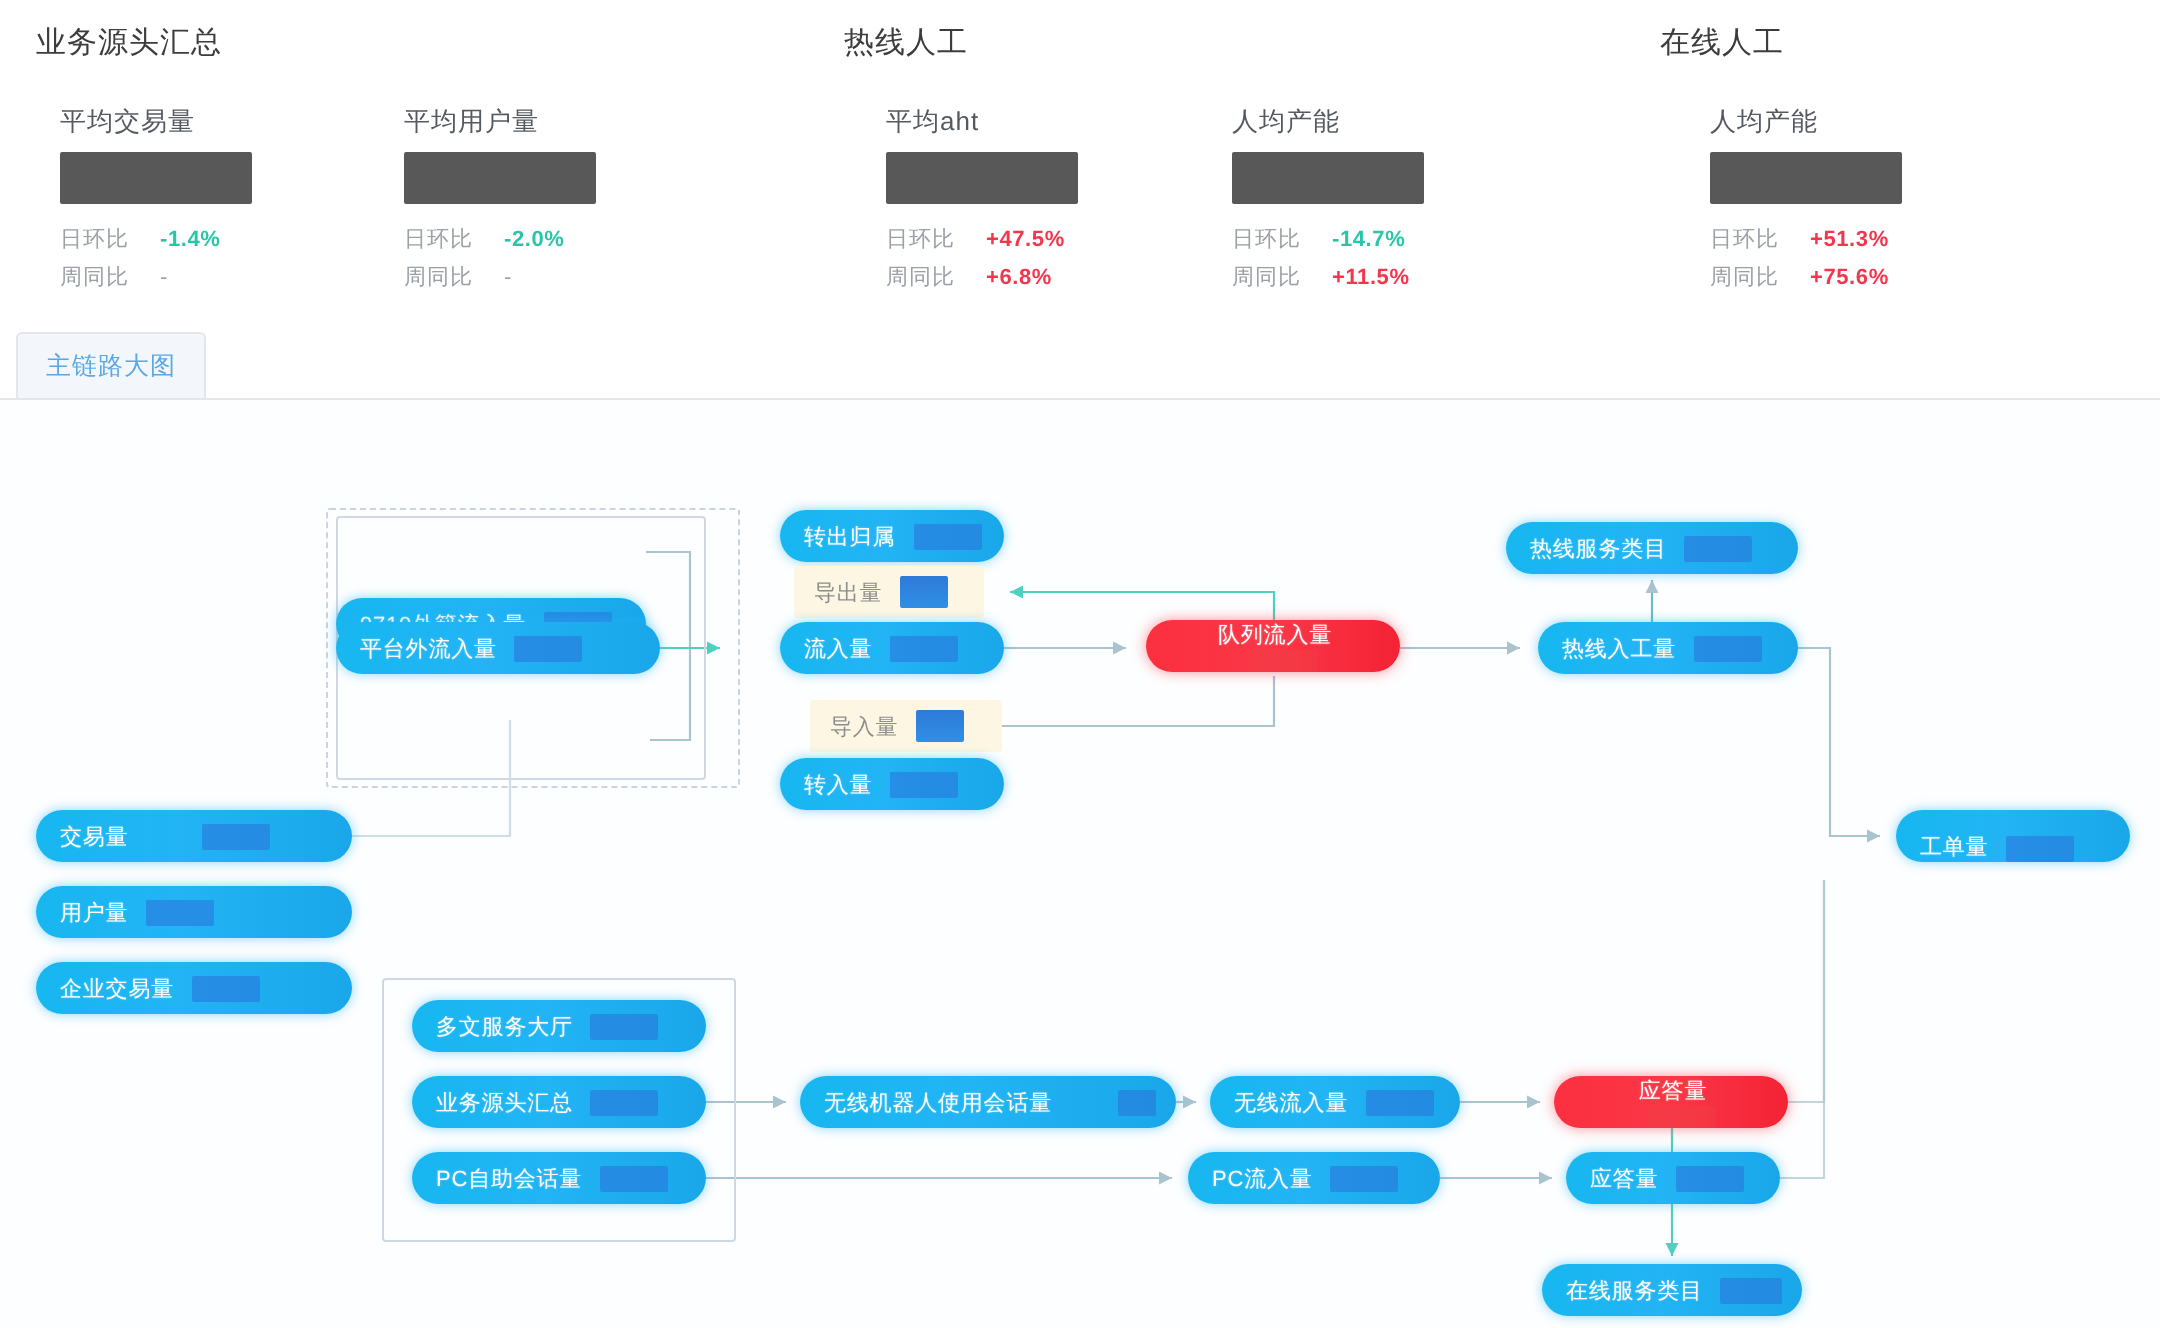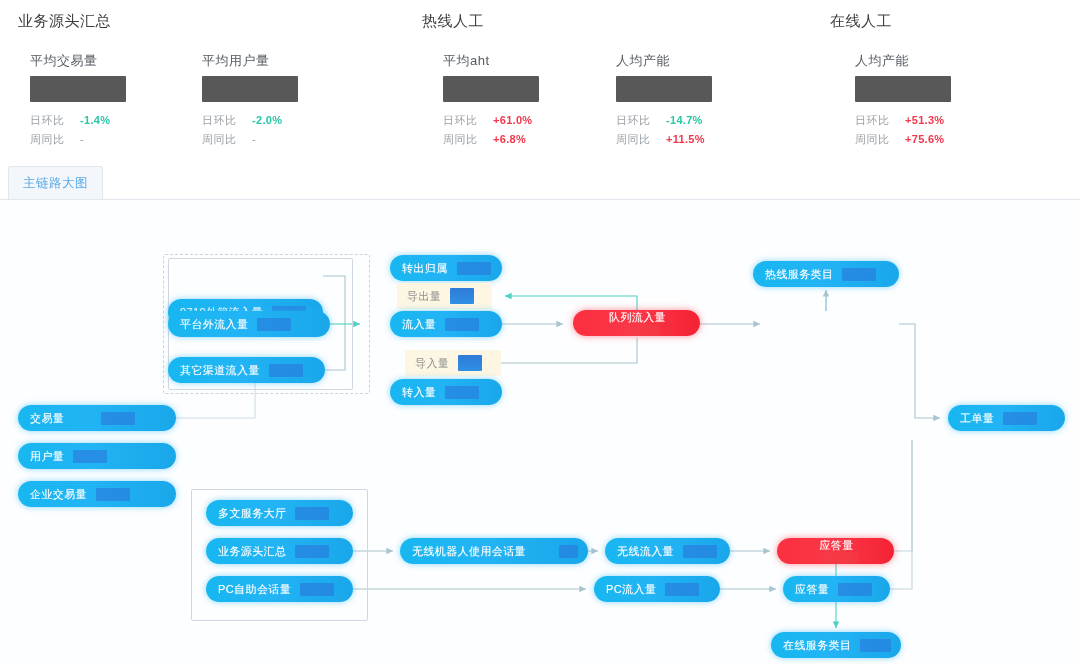--- a/index.html
+++ b/index.html
@@ -186,21 +186,21 @@
           </div>
         </div>
       </div>
       <div class="group-title" style="left: 422px; top: 12px;">热线人工</div>
       <div class="kpi" style="left: 443px; top: 52px;">
         <div class="kpi-label">平均aht</div>
         <div class="kpi-value-redaction"></div>
         <div class="kpi-rows">
           <div class="kpi-row">
             <span class="rk">日环比</span>
-            <span class="rv up">+61.0%</span>
+            <span class="rv up">+47.5%</span>
           </div>
           <div class="kpi-row">
             <span class="rk">周同比</span>
             <span class="rv up">+6.8%</span>
           </div>
         </div>
       </div>
       <div class="kpi" style="left: 616px; top: 52px;">
         <div class="kpi-label">人均产能</div>
         <div class="kpi-value-redaction"></div>
@@ -284,24 +284,20 @@
       <div class="group-box solid" style="left: 168px; top: 58px; width: 185px; height: 132px;"></div>
       <div class="group-box solid" style="left: 191px; top: 289px; width: 177px; height: 132px;"></div>
       <div class="node blue" style="left: 168px; top: 63px; width: 155px; margin-top: 36px;">
         <span class="ntext">9710外籍流入量</span>
         <span class="nredact"></span>
       </div>
       <div class="node blue" style="left: 168px; top: 111px; width: 162px;">
         <span class="ntext">平台外流入量</span>
         <span class="nredact"></span>
       </div>
-      <div class="node blue" style="left: 168px; top: 157px; width: 157px;">
-        <span class="ntext">其它渠道流入量</span>
-        <span class="nredact"></span>
-      </div>
       <div class="node blue" style="left: 18px; top: 205px; width: 158px; gap: 28px;">
         <span class="ntext">交易量</span>
         <span class="nredact"></span>
       </div>
       <div class="node blue" style="left: 18px; top: 243px; width: 158px;">
         <span class="ntext">用户量</span>
         <span class="nredact"></span>
       </div>
       <div class="node blue" style="left: 18px; top: 281px; width: 158px;">
         <span class="ntext">企业交易量</span>
@@ -328,21 +324,25 @@
         <span class="nredact"></span>
       </div>
       <div class="node red" style="left: 573px; top: 110px; width: 127px;">
         <span class="ntext">队列流入量</span>
         <span class="nredact"></span>
       </div>
       <div class="node blue" style="left: 753px; top: 61px; width: 146px;">
         <span class="ntext">热线服务类目</span>
         <span class="nredact"></span>
       </div>
-      <div class="node blue" style="left: 948px; top: 205px; width: 117px;">
+      <div class="node blue" style="left: 769px; top: 111px; width: 130px;">
+        <span class="ntext">热线入工量</span>
+        <span class="nredact"></span>
+      </div>
+      <div class="node blue" style="left: 948px; top: 205px; width: 117px; align-items: flex-end;">
         <span class="ntext">工单量</span>
         <span class="nredact"></span>
       </div>
       <div class="node blue" style="left: 206px; top: 300px; width: 147px;">
         <span class="ntext">多文服务大厅</span>
         <span class="nredact"></span>
       </div>
       <div class="node blue" style="left: 206px; top: 338px; width: 147px;">
         <span class="ntext">业务源头汇总</span>
         <span class="nredact"></span>

